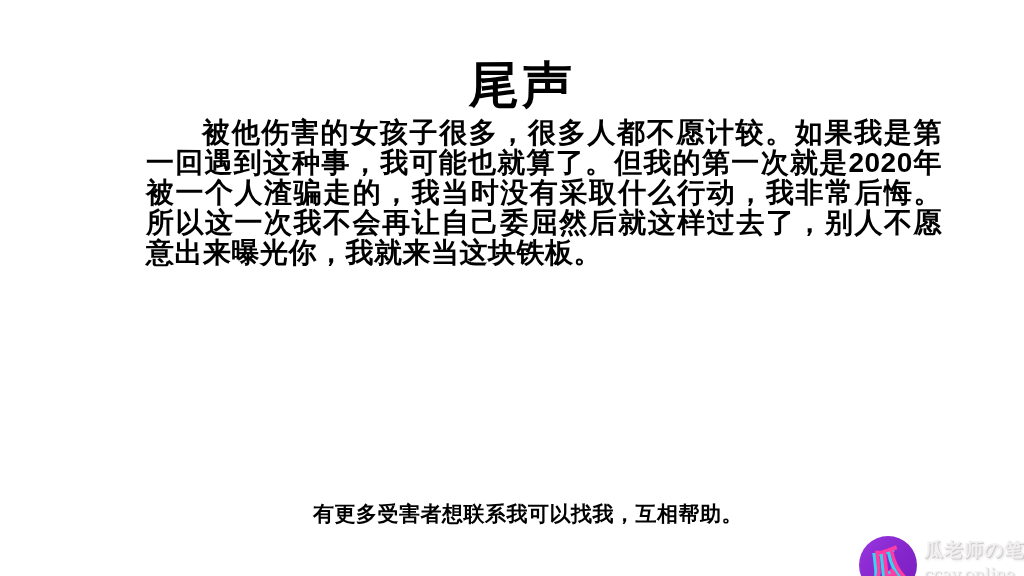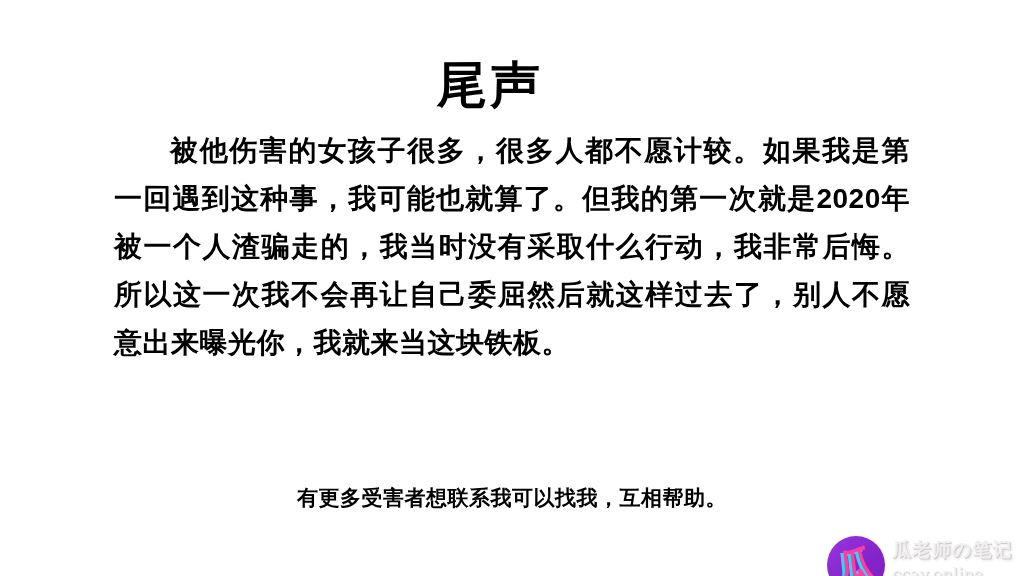--- a/index.html
+++ b/index.html
@@ -8,50 +8,51 @@
     height: 576px;
     background: #ffffff;
     overflow: hidden;
     position: relative;
     font-family: "Liberation Sans", sans-serif;
     color: #000000;
   }
   .page {
     position: absolute;
     inset: 0;
+    margin-left: 32px;
   }
   .page-title {
     position: absolute;
     top: 52px;
     left: 0;
     width: 980px;
     text-align: center;
     font-size: 50px;
     font-weight: 700;
     letter-spacing: 3px;
     margin: 0;
   }
   .body-text {
     position: absolute;
     left: 114px;
-    top: 127px;
+    top: 118px;
     width: 796px;
     font-size: 28px;
     font-weight: 700;
-    line-height: 48px;
+    line-height: 30px;
     text-align: justify;
     letter-spacing: 0.5px;
   }
   .body-text p {
     margin: 0;
     text-indent: 2em;
   }
   .footer-note {
     position: absolute;
-    top: 484px;
+    top: 500px;
     left: 0;
     width: 100%;
     text-align: center;
     font-size: 21px;
     font-weight: 700;
     letter-spacing: 0.5px;
   }
   .watermark {
     position: absolute;
     left: 827px;

